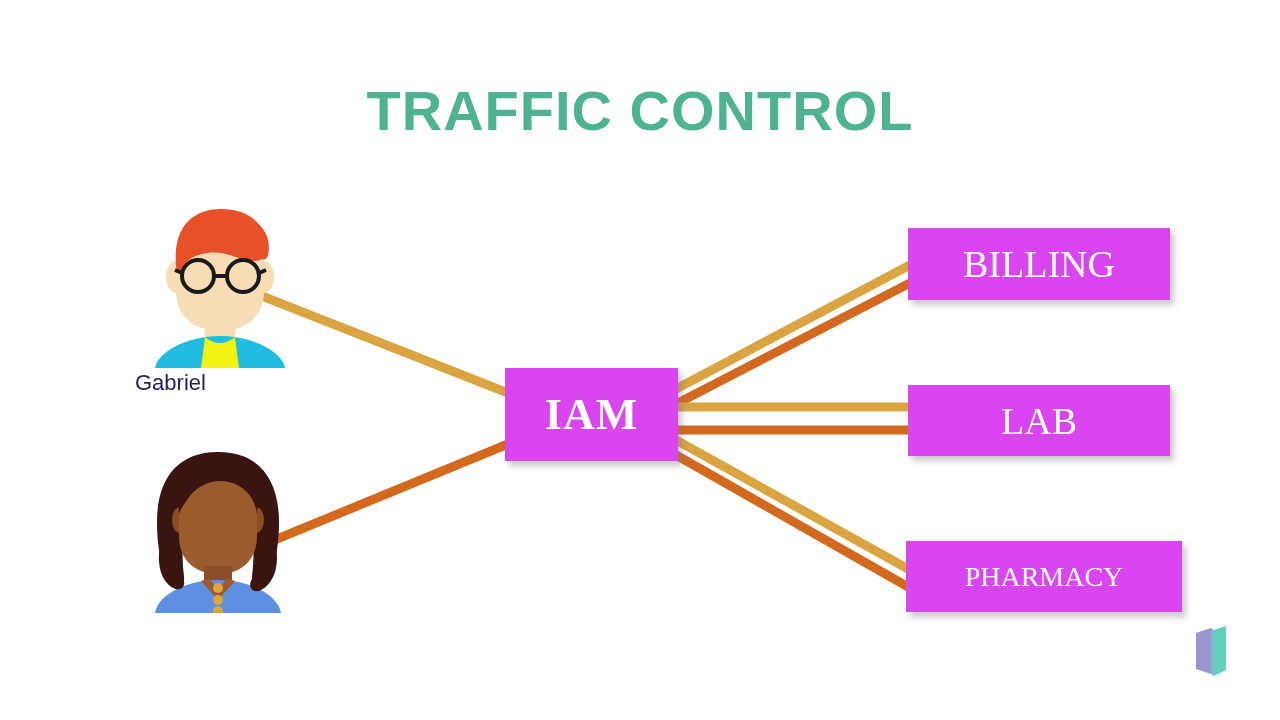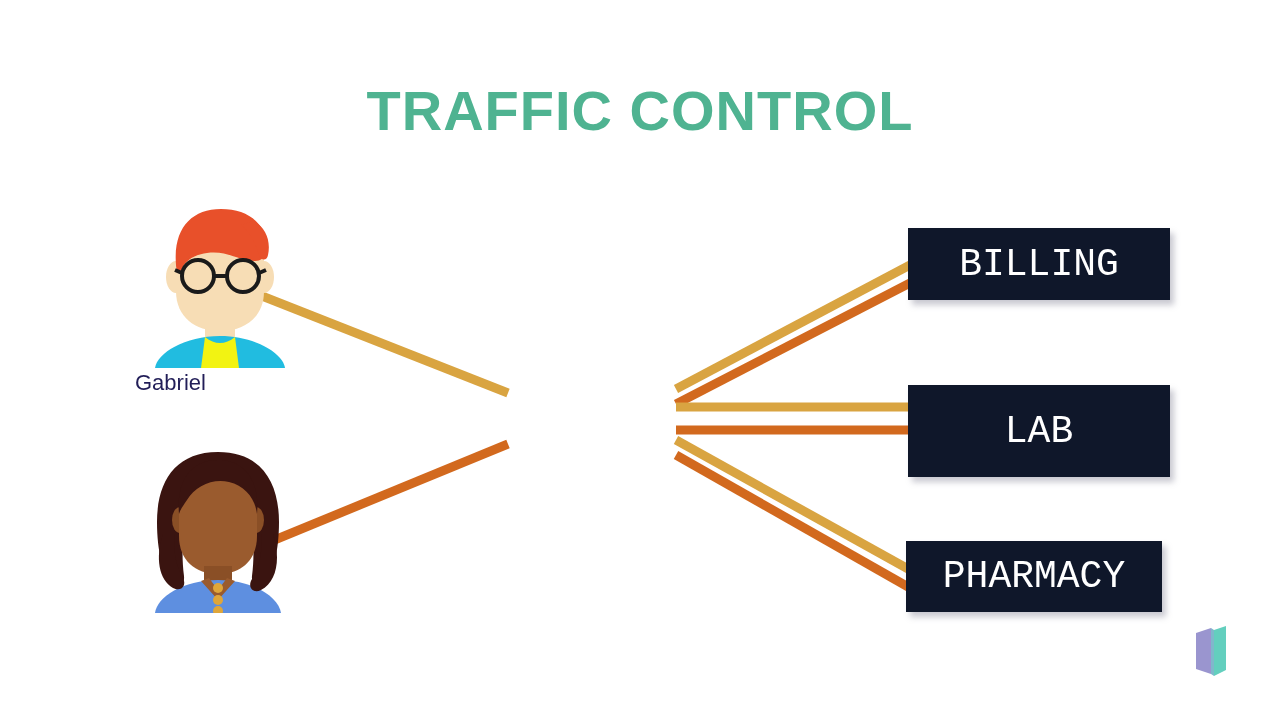--- a/index.html
+++ b/index.html
@@ -37,27 +37,27 @@
     position: absolute;
     left: 0;
     top: 0;
     width: 1280px;
     height: 720px;
   }
 
   
   .node-box {
     position: absolute;
-    background: #0f172a;
+    background: #d946ef;
     box-shadow: 4px 5px 6px rgba(120,120,140,0.40);
     display: flex;
     align-items: center;
     justify-content: center;
     color: #ffffff;
-    font-family: Liberation Mono, monospace;
+    font-family: Liberation Serif, serif;
   }
   #box-iam {
     left: 505px;
     top: 368px;
     width: 173px;
     height: 93px;
     font-size: 44px;
     font-weight: bold;
     letter-spacing: 1px;
   }
@@ -66,30 +66,30 @@
     top: 228px;
     width: 262px;
     height: 72px;
     font-size: 38px;
     font-weight: normal;
   }
   #box-lab {
     left: 908px;
     top: 385px;
     width: 262px;
-    height: 92px;
+    height: 71px;
     font-size: 38px;
     font-weight: normal;
   }
   #box-pharmacy {
     left: 906px;
     top: 541px;
-    width: 256px;
+    width: 276px;
     height: 71px;
-    font-size: 38px;
+    font-size: 28px;
     font-weight: normal;
   }
 
   
   .person {
     position: absolute;
     width: 170px;
     text-align: left;
   }
   .person .avatar-wrap {
@@ -203,20 +203,21 @@
         <circle cx="85" cy="163" r="5" fill="#DFA63A"></circle>
 
         <path d="M30 86 C22 110 26 132 40 140 C48 144 54 138 50 130
                  C42 116 40 100 42 86 Z" fill="#3A1410"></path>
         <path d="M140 86 C148 110 144 134 128 142 C120 146 114 139 119 131
                  C127 118 130 100 128 86 Z" fill="#3A1410"></path>
       </svg>
     </div>
   </div>
 
+  <div class="node-box" id="box-iam">IAM</div>
 
   <div class="node-box" id="box-billing">BILLING</div>
 
   <div class="node-box" id="box-lab">LAB</div>
 
   <div class="node-box" id="box-pharmacy">PHARMACY</div>
 
   <div id="brand-logo">
     <svg width="60" height="62" viewBox="0 0 60 62">
       <polygon points="10,13 25,8 25,54 10,49" fill="#9A95CF"></polygon>

